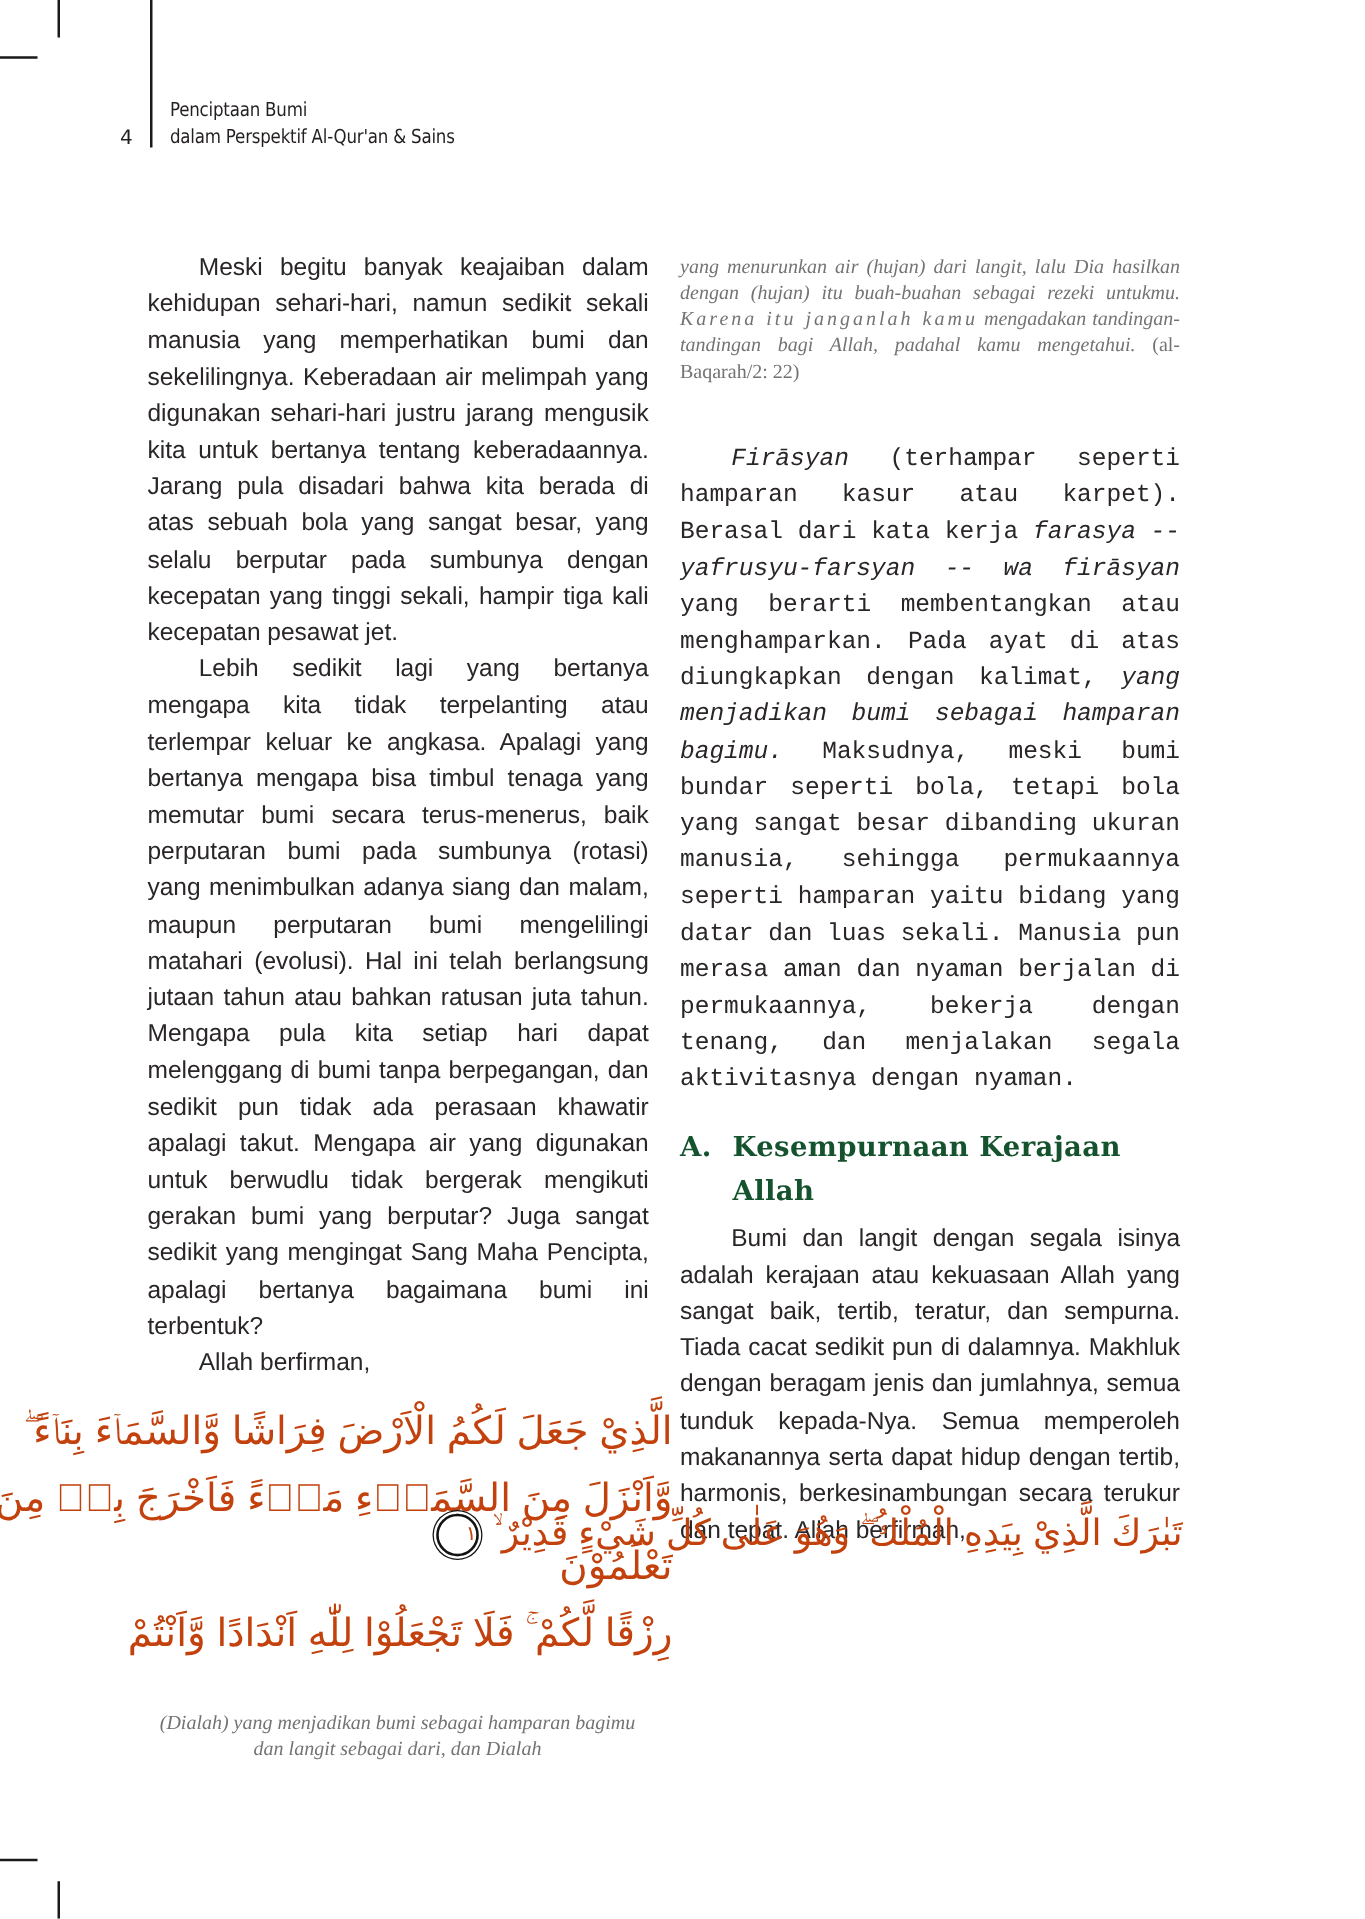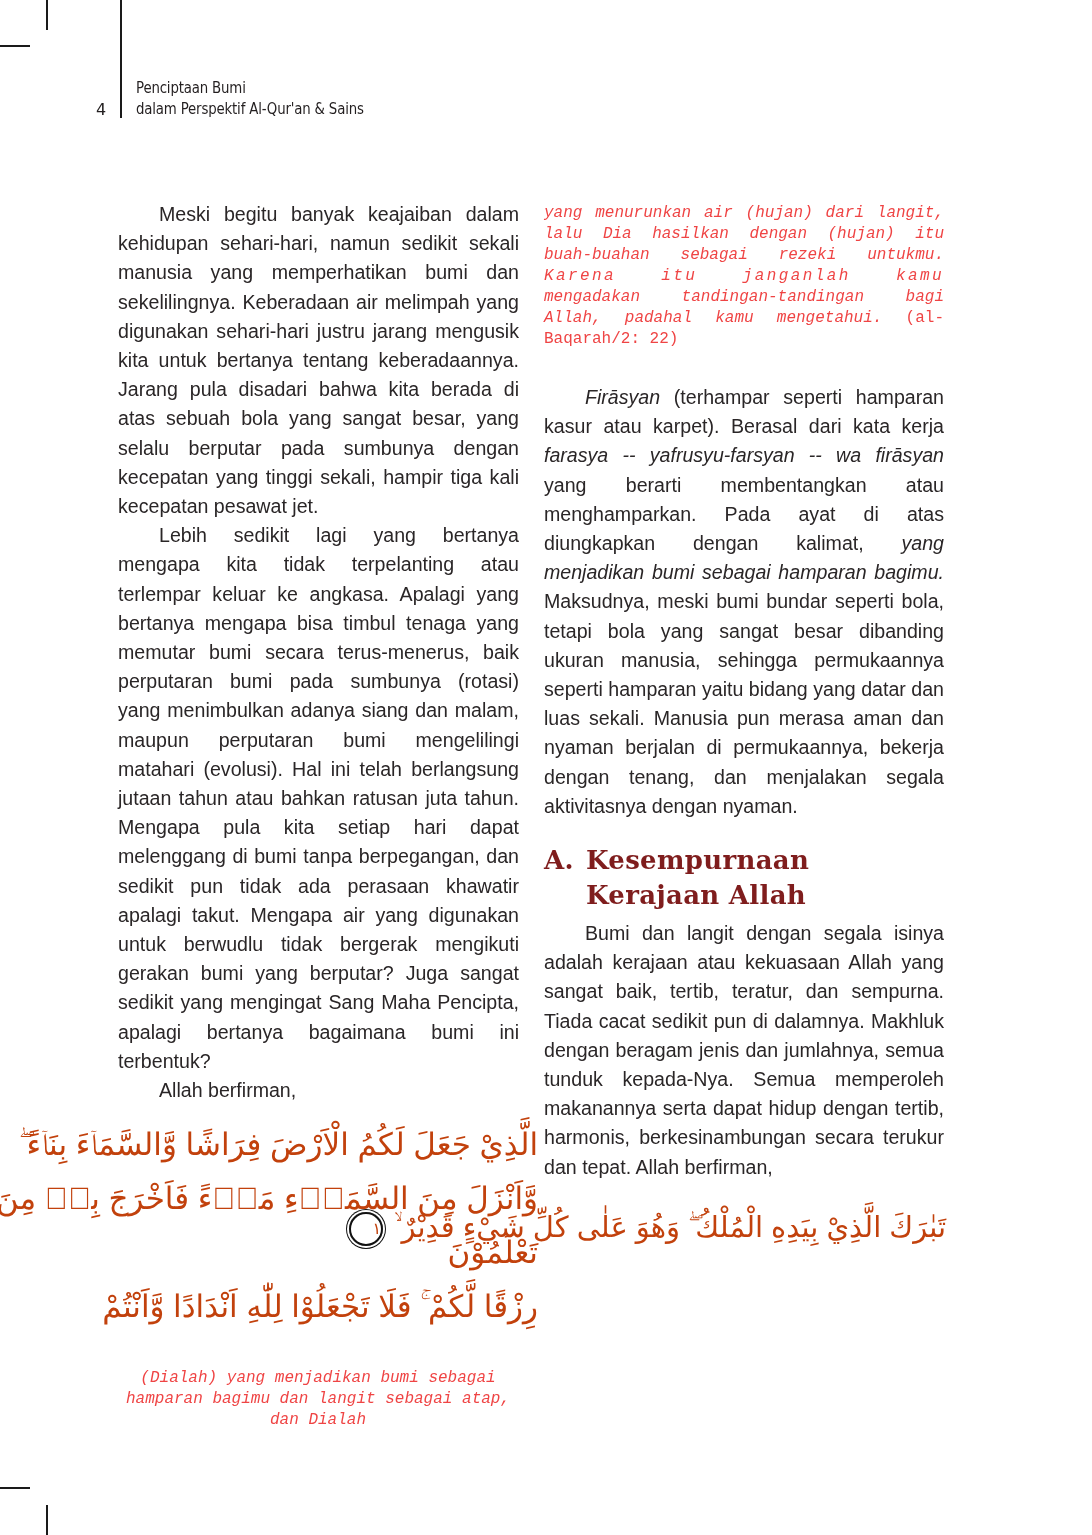--- a/index.html
+++ b/index.html
@@ -20,41 +20,41 @@
     .head-rule { position: absolute; left: 120px; top: 0; width: 2px; height: 118px; background: #1a1a1a; }
 
     .col { position: absolute; font-family: "Liberation Sans", sans-serif; font-size: 19.6px; line-height: 29.2px; color: #2a2627; }
     .col-left { left: 118px; top: 200px; width: 401px; }
     .col-right { left: 544px; top: 200px; width: 400px; }
     .col p { margin: 0; text-align: justify; }
     .col p.indent { text-indent: 41px; }
     .col p .i { font-style: italic; }
 
     .translation {
-      font-family: Liberation Mono, monospace; font-style: italic; font-size: 16px; line-height: 21px;
-      text-align: center; color: #ef4444; margin: 0;
+      font-family: Liberation Serif, serif; font-style: italic; font-size: 16px; line-height: 21px;
+      text-align: center; color: #737373; margin: 0;
     }
     .translation .tail { font-style: normal; }
     .translation .spaced { letter-spacing: 2.4px; }
 
     .arabic {
       direction: rtl; font-family: Liberation Sans, sans-serif; color: #c2410c;
       text-align: justify; text-align-last: right;
     }
     .arabic-left { position: absolute; left: 120px; top: 1118px; width: 418px; font-size: 31px; line-height: 54px; }
     .arabic-right { position: absolute; left: 546px; top: 1200px; width: 400px; font-size: 29px; line-height: 55px; }
     .arabic .line { display: block; white-space: nowrap; }
     .ayah-mark {
       display: inline-block; width: 30px; height: 30px; border: 2px solid #111; border-radius: 50%;
       font-size: 16px; line-height: 30px; text-align: center; vertical-align: middle; margin: 0 3px;
       box-shadow: 0 0 0 2px #fff, 0 0 0 3px #111;
     }
 
     .section-heading {
-      font-family: "DejaVu Serif", serif; font-size: 26px; line-height: 35px; color: #7f1d1d;
+      font-family: "DejaVu Serif", serif; font-size: 22px; line-height: 35px; color: #14532d;
       margin: 0; padding-left: 42px; text-indent: -42px; letter-spacing: 0.3px;
     }
     .section-heading .letter { display: inline-block; width: 42px; text-indent: 0; }
   </style>
 </head>
 <body>
 
 <div class="crop" style="left:46px;top:0;width:2px;height:30px;"></div>
 <div class="crop" style="left:0;top:45px;width:30px;height:2px;"></div>
 <div class="crop" style="left:0;top:1487px;width:30px;height:2px;"></div>
@@ -73,31 +73,31 @@
   <p class="indent">Allah berfirman,</p>
 </div>
 
 <div class="arabic arabic-left">
   <span class="line">الَّذِيْ جَعَلَ لَكُمُ الْاَرْضَ فِرَاشًا وَّالسَّمَاۤءَ بِنَاۤءً ۖ</span>
   <span class="line">وَّاَنْزَلَ مِنَ السَّمَاۤءِ مَاۤءً فَاَخْرَجَ بِهٖ مِنَ الثَّمَرٰتِ</span>
   <span class="line">تَعْلَمُوْنَ</span>
   <span class="line">رِزْقًا لَّكُمْ ۚ فَلَا تَجْعَلُوْا لِلّٰهِ اَنْدَادًا وَّاَنْتُمْ</span>
 </div>
 
-<p class="translation" style="position:absolute;left:118px;top:1368px;width:400px;">(Dialah) yang menjadikan bumi sebagai hamparan bagimu dan langit sebagai atap, dan Dialah</p>
+<p class="translation" style="position:absolute;left:118px;top:1368px;width:400px;">(Dialah) yang menjadikan bumi sebagai hamparan bagimu dan langit sebagai dari, dan Dialah</p>
 
 <div class="col col-right">
   <p class="translation" style="margin-top:3px;">
     <span>yang menurunkan air (hujan) dari langit, lalu Dia hasilkan dengan (hujan) itu buah-buahan sebagai rezeki untukmu.</span>
     <span class="spaced">Karena itu janganlah kamu</span>
     <span>mengadakan tandingan-tandingan bagi Allah, padahal kamu mengetahui.</span>
     <span class="tail">(al-Baqarah/2: 22)</span>
   </p>
 
-  <p class="indent" style="margin-top:33px;">
+  <p class="indent" style="margin-top:45px;font-family:Liberation Mono, monospace;">
     <span class="i">Firāsyan</span>
     <span>(terhampar seperti hamparan kasur atau karpet). Berasal dari kata kerja</span>
     <span class="i">farasya -- yafrusyu-farsyan -- wa firāsyan</span>
     <span>yang berarti membentangkan atau menghamparkan. Pada ayat di atas diungkapkan dengan kalimat,</span>
     <span class="i">yang menjadikan bumi sebagai hamparan bagimu.</span>
     <span>Maksudnya, meski bumi bundar seperti bola, tetapi bola yang sangat besar dibanding ukuran manusia, sehingga permukaannya seperti hamparan yaitu bidang yang datar dan luas sekali.  Manusia pun merasa aman dan nyaman berjalan di permukaannya, bekerja dengan tenang, dan menjalakan segala aktivitasnya dengan nyaman.</span>
   </p>
 
   <h2 class="section-heading" style="margin-top:22px;">
     <span class="letter">A.</span><span>Kesempurnaan Kerajaan Allah</span>

